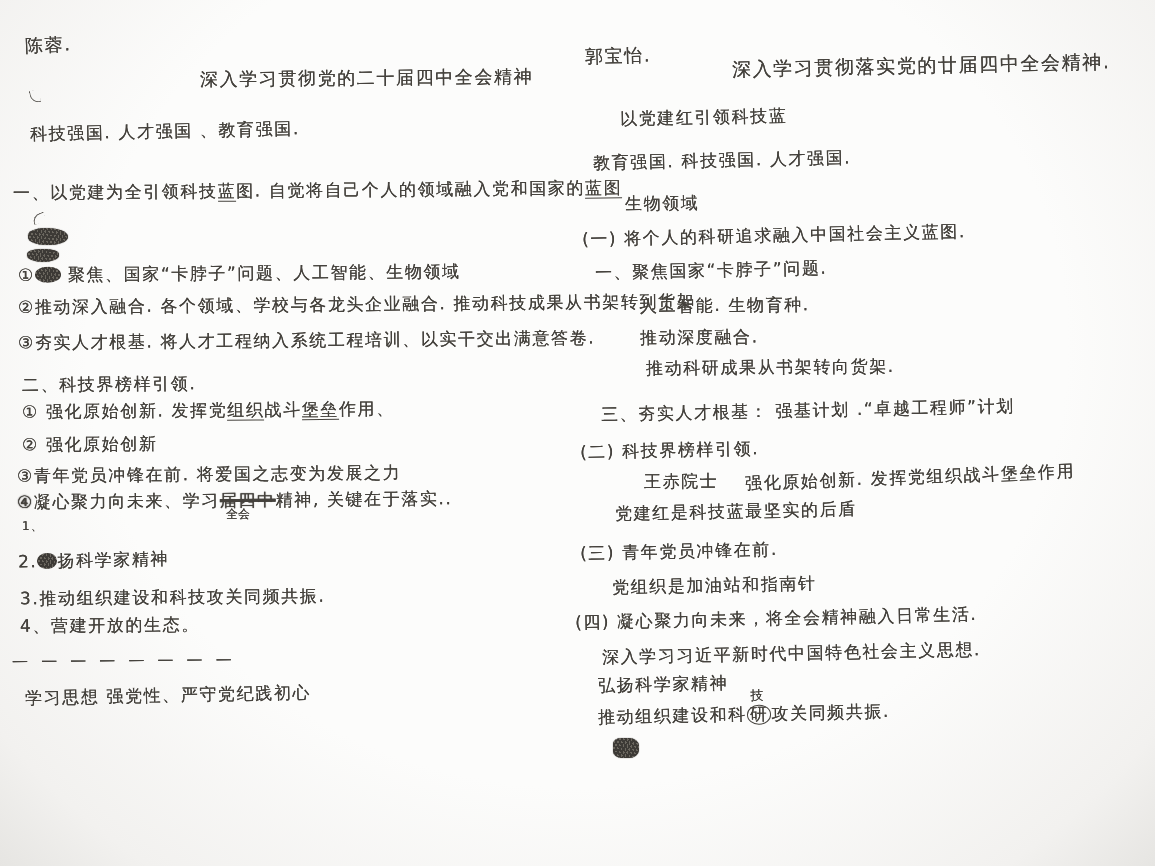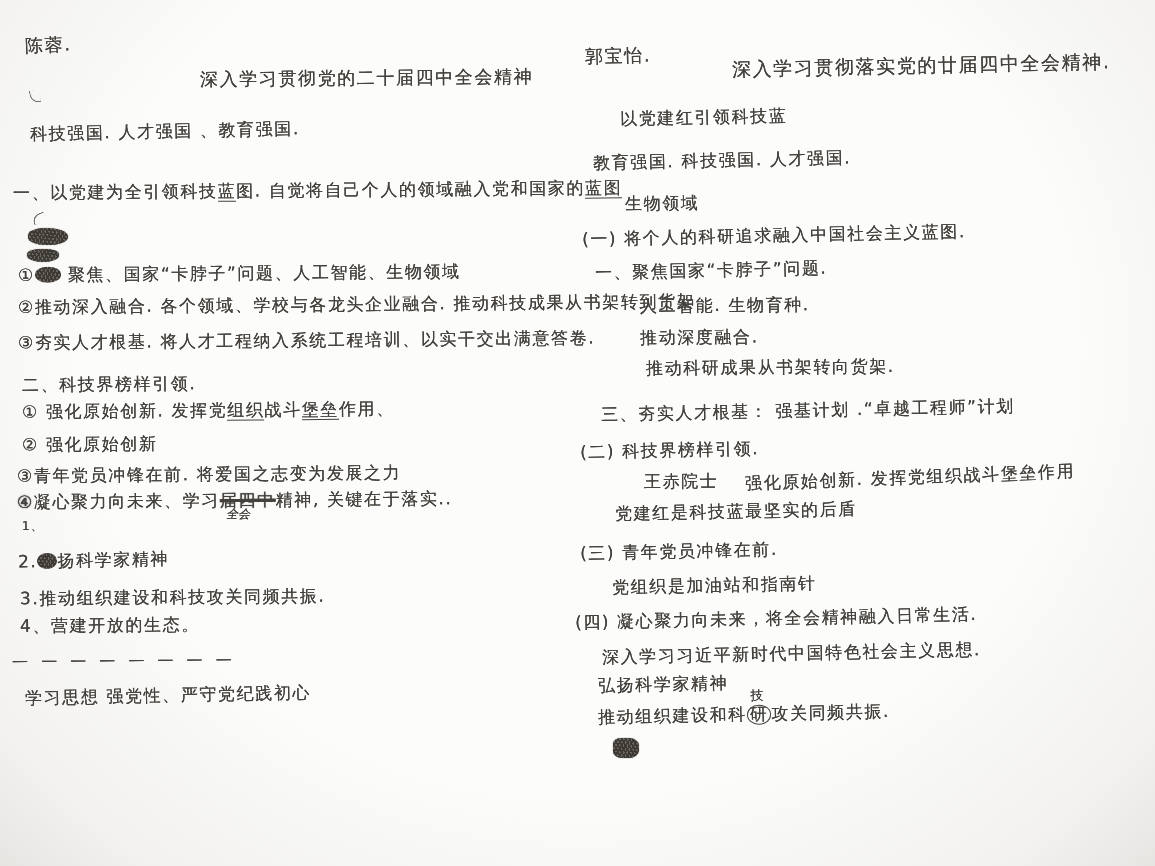--- a/index.html
+++ b/index.html
@@ -30,21 +30,21 @@
   .u{border-bottom:1.5px solid #45423d;}
   .strikewrap{position:relative;display:inline-block;}
   .strike{
     text-decoration:line-through;
     text-decoration-thickness:2.5px;
     text-shadow:0 0 1px #3a3733;
     margin-top:7px;
   }
   .correction{
     position:absolute;left:6px;top:17px;
-    font-size:12px;letter-spacing:0;font-style:italic;
+    font-size:12px;letter-spacing:0;
   }
   .correction-above{
     position:absolute;left:0;top:-17px;
     font-size:13px;letter-spacing:0;
   }
   .circled{
     display:inline-block;
     border:1.6px solid #45423d;border-radius:50%;
     padding:0 2px;line-height:1.05;
     position:relative;

